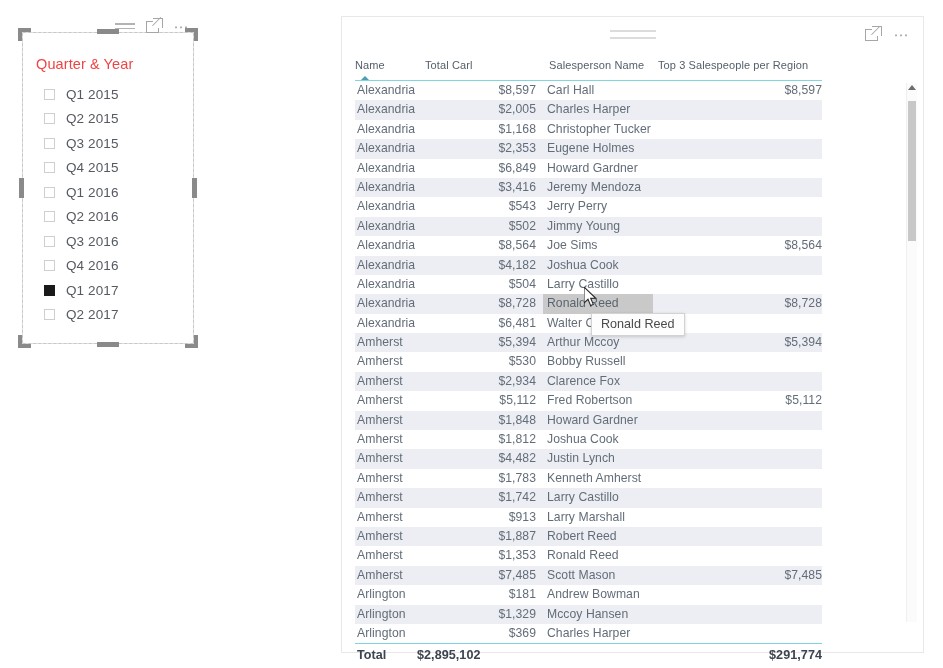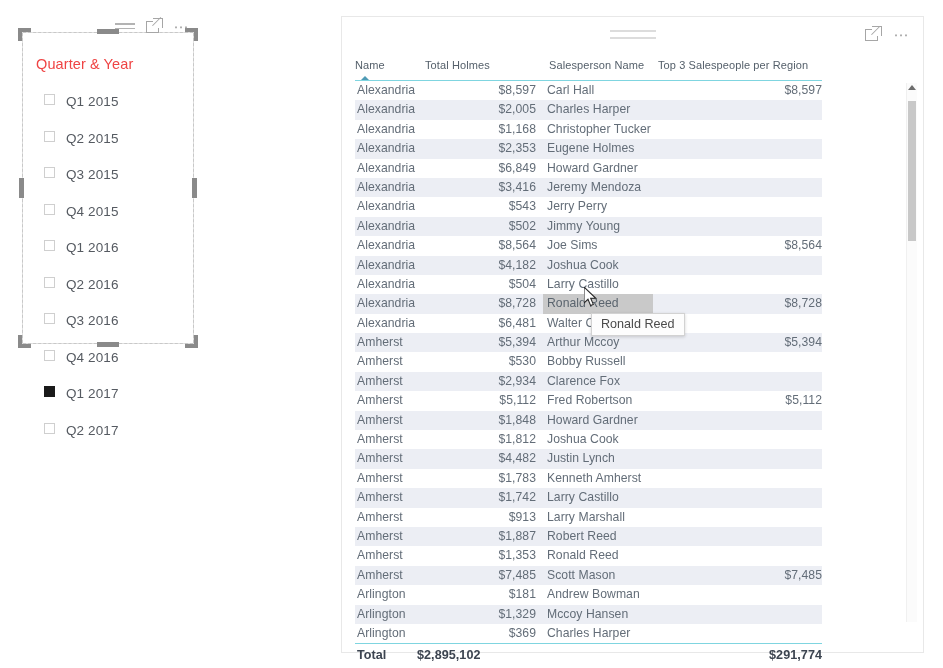--- a/index.html
+++ b/index.html
@@ -92,24 +92,23 @@
   }
 
   .slicer-list {
     position: absolute;
     left: 13px; top: 49px;
     right: 8px;
   }
 
   .slicer-item {
     display: flex;
-    align-items: flex-start;
+    align-items: center;
     height: 24.5px;
     cursor: default;
-    margin-top: 12px;
   }
 
   .cb {
     width: 11px; height: 11px;
     border: 1.2px solid #cfcfcf;
     background: #ffffff;
     margin-right: 11px;
     margin-left: 8px;
     flex: 0 0 auto;
   }
@@ -412,21 +411,21 @@
         <span class="fbox"></span>
           <span class="farrow"></span>
       </span>
       <span class="ico ico-dots">⋯</span>
     </div>
 
     <div class="tbl-body">
 
       <div class="colhead">
         <span class="ch ch-name">Name</span>
-        <span class="ch ch-total">Total Holmes</span>
+        <span class="ch ch-total">Total Carl</span>
         <span class="ch ch-person">Salesperson Name</span>
         <span class="ch ch-top3">Top 3 Salespeople per Region</span>
         <span class="sort-caret"></span>
       </div>
 
       <div class="rows">
           <div class="row">
             <span class="cell c-name">Alexandria</span>
             <span class="cell c-total">$8,597</span>
             <span class="cell c-person">Carl Hall</span>

